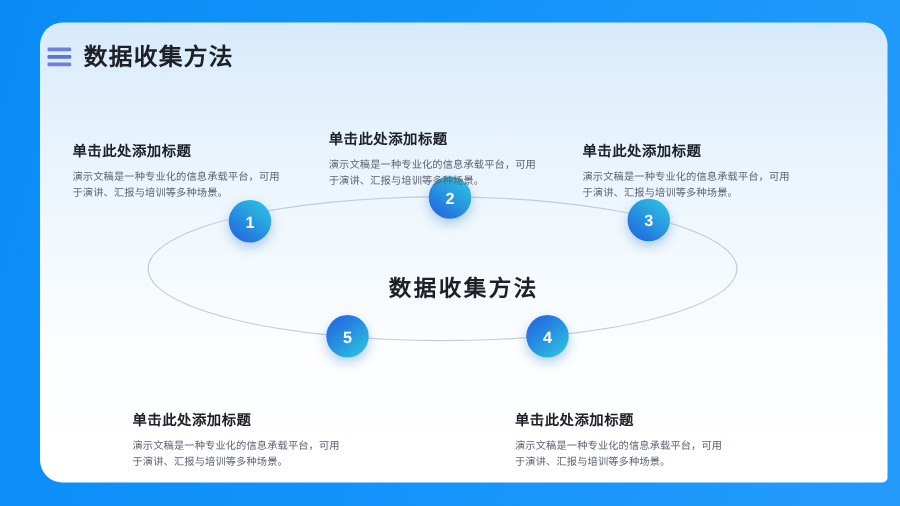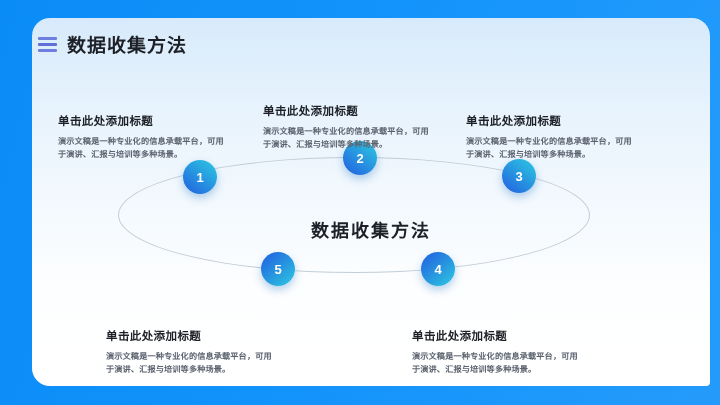--- a/index.html
+++ b/index.html
@@ -136,21 +136,20 @@
     color: #1d2026;
     letter-spacing: .4px;
     margin-bottom: 7px;
     white-space: nowrap;
   }
   .block .b-body {
     font-size: 8.2px;
     line-height: 1.62;
     color: #5d6470;
     letter-spacing: .1px;
-    font-weight: bold;
   }
   .block .b-body span { display: block; white-space: nowrap; }
 
   .blk-1 { left: 26px;  top: 70px;  width: 180px; }
   .blk-2 { left: 231px; top: 60px;  width: 180px; }
   .blk-3 { left: 434px; top: 70px;  width: 180px; }
   .blk-4 { left: 380px; top: 285px; width: 180px; }
   .blk-5 { left: 74px;  top: 285px; width: 180px; }
 </style>
 </head>

